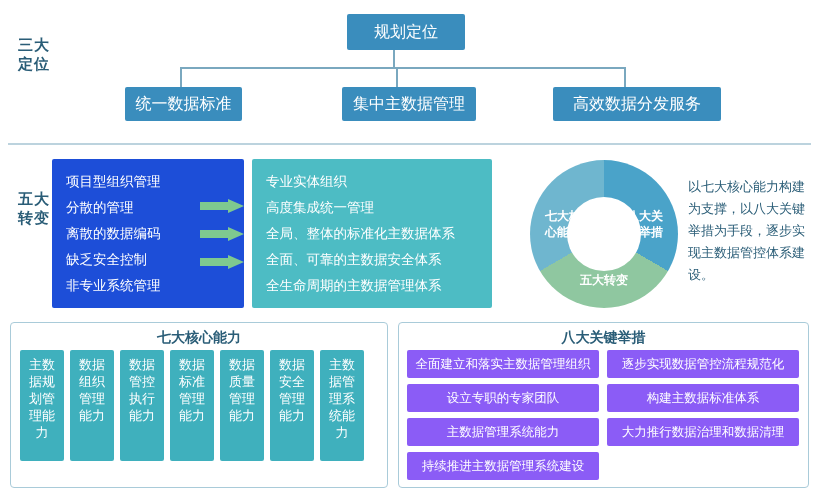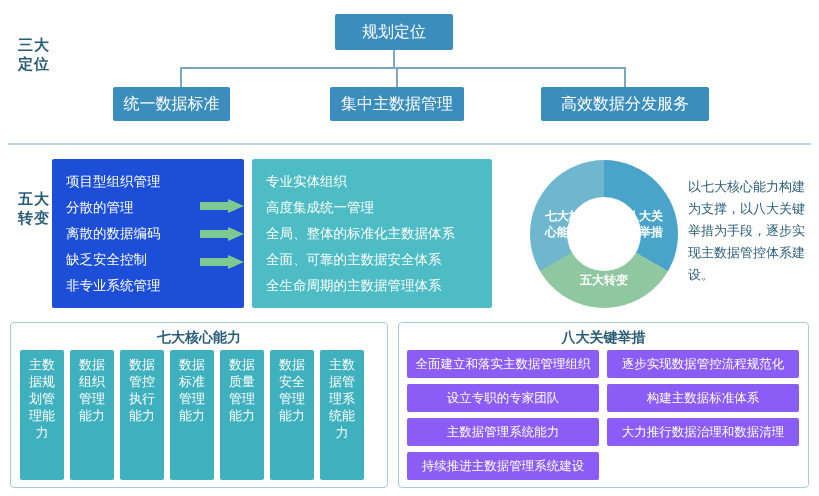--- a/index.html
+++ b/index.html
@@ -38,20 +38,21 @@
   .box-blue {
     position: absolute;
     background: #3a8dbd;
     color: #ffffff;
     font-size: 16px;
     display: flex;
     align-items: center;
     justify-content: center;
     border-radius: 2px;
     text-align: center;
+    margin-left: 12px;
   }
   #top-root { left: 335px; top: 14px; width: 118px; height: 36px; }
   #top-c1 { left: 113px; top: 87px; width: 117px; height: 34px; }
   #top-c2 { left: 330px; top: 87px; width: 134px; height: 34px; }
   #top-c3 { left: 541px; top: 87px; width: 168px; height: 34px; }
 
   .connector {
     position: absolute;
     background: #7aa8bf;
   }
@@ -165,21 +166,21 @@
 
   
   #caps {
     position: absolute;
     left: 20px; top: 350px;
     display: flex;
     gap: 6px;
   }
   .cap {
     width: 44px;
-    height: 130px;
+    height: 111px;
     background: #3fb0bd;
     color: #ffffff;
     font-size: 13px;
     line-height: 17px;
     text-align: center;
     padding: 6px 4px 0 4px;
     box-sizing: border-box;
     border-radius: 2px;
     writing-mode: horizontal-tb;
     word-break: break-all;

